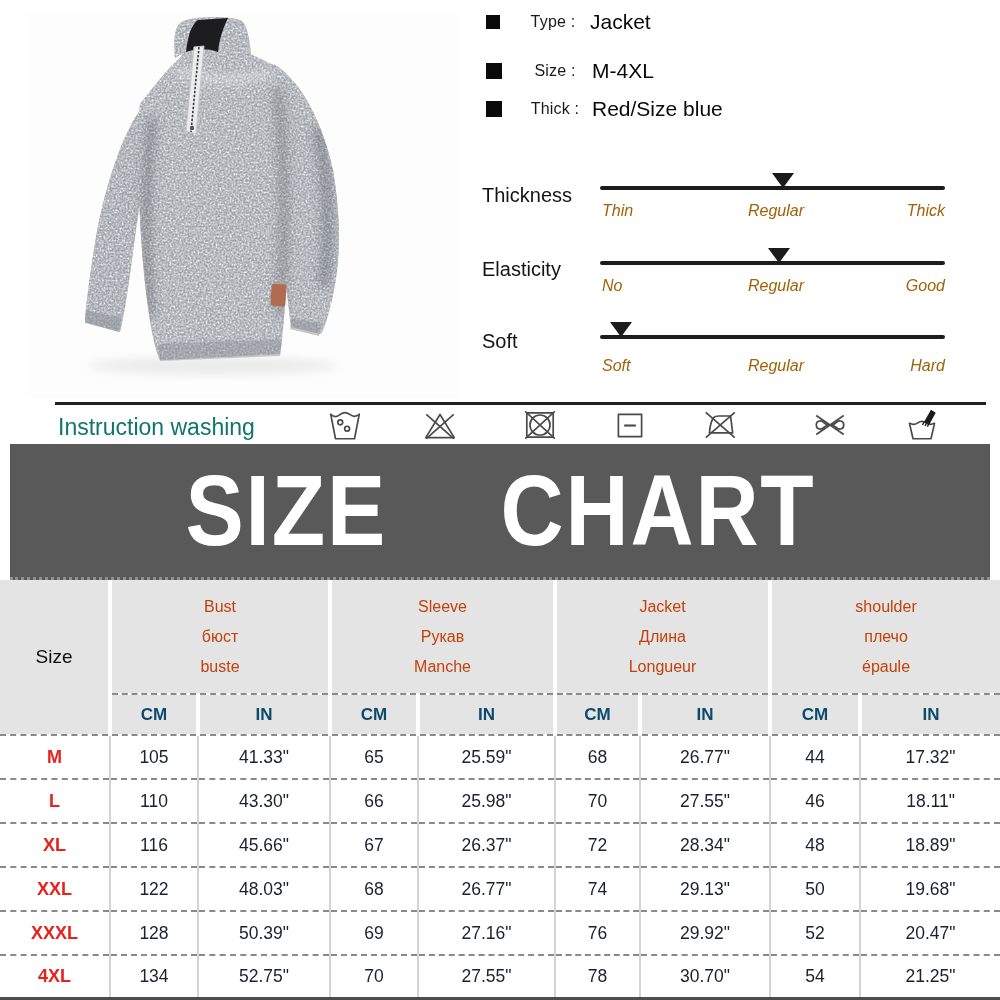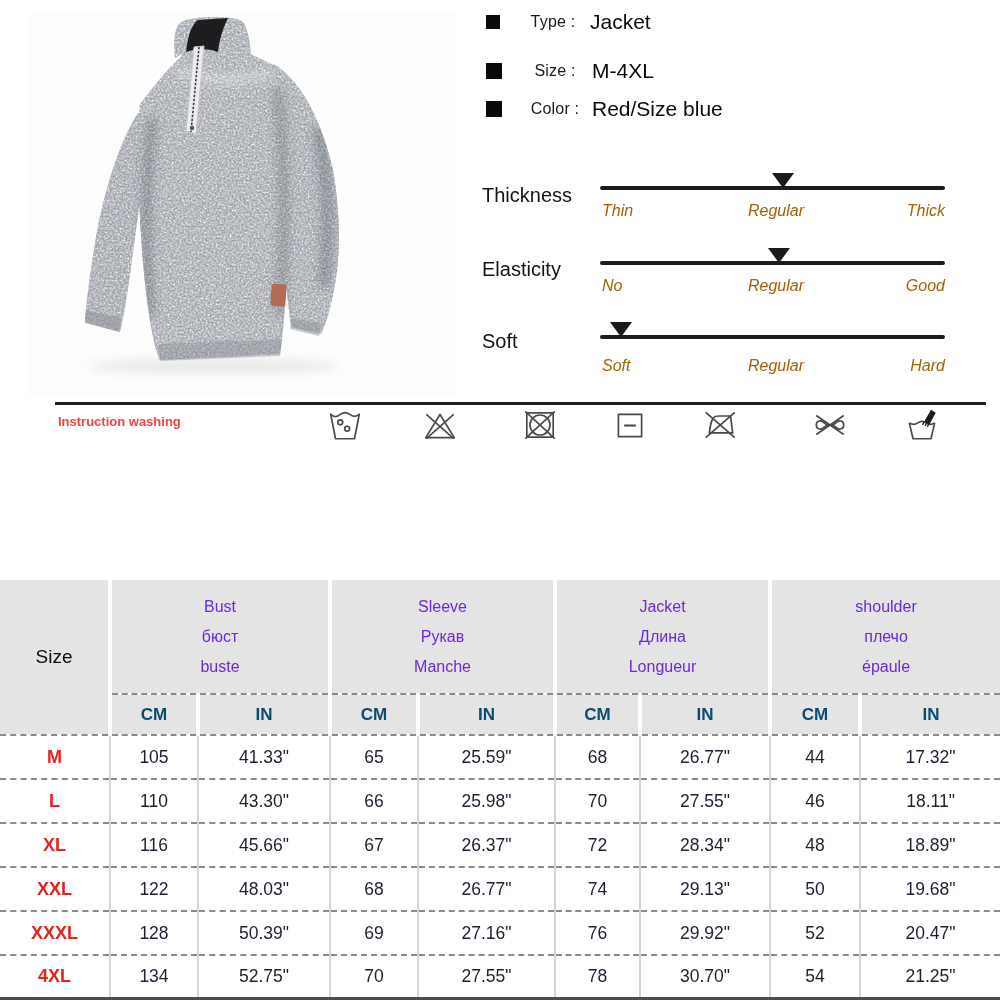--- a/index.html
+++ b/index.html
@@ -28,38 +28,38 @@
   .scale-marker { position:absolute; top:1px; width:0; height:0; transform:translateX(-50%);
     border-left:11px solid transparent; border-right:11px solid transparent; border-top:15px solid #1b1b1b; }
   .scale-ticks span { position:absolute; font-size:16px; font-style:italic; color:#a16207; white-space:nowrap; }
   .tick-left { left:2px; } .tick-mid { left:51%; transform:translateX(-50%); } .tick-right { right:0; }
   .s0-name { top:184px; } .s0-track { top:172px; } .s0-track .scale-ticks span { top:30px; }
   .s1-name { top:258px; } .s1-track { top:247px; } .s1-track .scale-ticks span { top:30px; }
   .s2-name { top:330px; } .s2-track { top:321px; } .s2-track .scale-ticks span { top:36px; }
 
   
   .divider { position:absolute; left:55px; top:402px; width:931px; height:3px; background:#1f1f1f; }
-  .wash-label { position:absolute; left:58px; top:414px; font-size:13px; font-weight:700; color:#ef4444; }
+  .wash-label { position:absolute; left:58px; top:414px; font-size:23px; font-weight:400; color:#0f766e; }
   .wash-icon { position:absolute; top:406px; width:38px; height:38px; }
   .wash-icon svg { width:100%; height:100%; }
 
   
   .banner { position:absolute; left:10px; top:444px; width:980px; height:136px; background:#595959;
     border-bottom:3px dotted #8f8f8f; display:flex; align-items:center; justify-content:center; }
   .banner-title { color:#fff; font-weight:700; font-size:95px; letter-spacing:2px; word-spacing:95px;
     transform:scaleX(0.92) scaleY(1.05); white-space:nowrap; }
 
   
   .size-table { position:absolute; left:0; top:580px; width:1000px; border-collapse:collapse;
     table-layout:fixed; border-bottom:4px solid #4d4d4d; }
   .size-table th { background:#e4e4e4; font-weight:400; }
   .size-table th, .size-table td { text-align:center; vertical-align:middle; overflow:hidden; }
   .group-row th { height:114px; }
   .th-size { font-size:19px; font-weight:700; color:#0d0d0d; }
-  .group-cell span { display:block; line-height:30px; font-size:16px; color:#6d28d9; }
+  .group-cell span { display:block; line-height:30px; font-size:16px; color:#c2410c; }
   .unit-row th { height:41px; font-size:17px; font-weight:700; color:#0c4a6e;
     border-top:2px dashed #8a8a8a; }
   .group-row th + th, .unit-row th { border-left:4px solid #fff; }
   .unit-row th:first-child { border-left:4px solid #fff; }
   .size-table tbody td { height:44px; font-size:17.5px; color:#1c2030; background:#fff;
     border-top:2px dashed #8a8a8a; }
   .size-table tbody td + td { border-left:2px solid #d4d4d4; }
   .size-table tbody td:first-child { color:#e8211d; font-weight:600; font-size:18px; }
 </style>
 </head>
@@ -124,21 +124,21 @@
     <span class="lbl">Type :</span>
     <span class="val">Jacket</span>
   </div>
   <div class="info-item info-1">
     <span class="bullet"></span>
     <span class="lbl">Size :</span>
     <span class="val">M-4XL</span>
   </div>
   <div class="info-item info-2">
     <span class="bullet"></span>
-    <span class="lbl">Color :</span>
+    <span class="lbl">Thick :</span>
     <span class="val">Red/Size blue</span>
   </div>
 
   <div class="scale-name s0-name">Thickness</div>
   <div class="scale-track s0-track">
     <div class="scale-line"></div>
     <div class="scale-marker" style="left: 53%;"></div>
     <div class="scale-ticks">
       <span class="tick-left">Thin</span>
       <span class="tick-mid">Regular</span>
@@ -216,20 +216,23 @@
   </span>
   <span class="wash-icon" style="left:903px">
     <svg viewBox="0 0 36 36" fill="none" stroke="#4a4a4a" stroke-width="1.6" stroke-linejoin="round">
       <path d="M6,16 L9.5,31 L26.5,31 L30,16"></path>
       <path d="M6,16 Q10,19 14,16 Q18,13 22,16 Q26,19 30,16"></path>
       <path d="M20,15 L26.5,3.5 L31,6.5 L25,17.5 Z" fill="#1b1b1b" stroke="none"></path>
       <path d="M20,15 l-1.5,3 M22.2,16 l-1.2,3 M24.2,17 l-1,2.6" stroke="#1b1b1b" stroke-width="1.3"></path>
     </svg>
   </span>
 
+  <div class="banner">
+    <div class="banner-title">SIZE CHART</div>
+  </div>
 
   <table class="size-table">
     <colgroup>
       <col style="width:110px">
         <col style="width:88px">
         <col style="width:132px">
       <col style="width:88px">
         <col style="width:137px">
         <col style="width:85px">
       <col style="width:130px">

